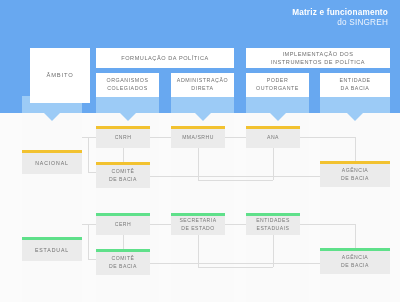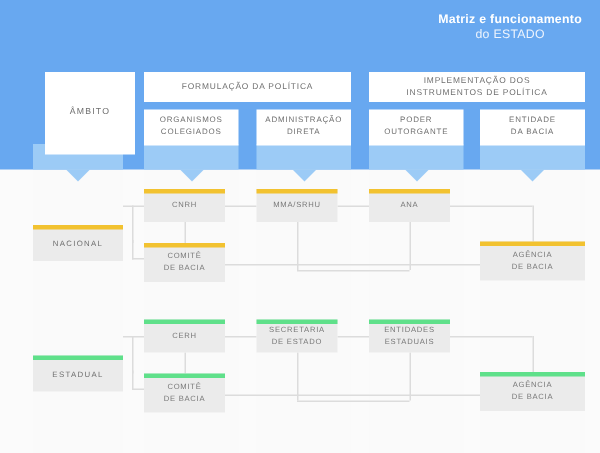--- a/index.html
+++ b/index.html
@@ -6,21 +6,21 @@
   body{
     width:400px;height:302px;
     background:#ffffff;
     font-family:"Liberation Sans", sans-serif;
     overflow:hidden;
   }
   #stage{position:relative;width:400px;height:302px;overflow:hidden;background:#fbfbfb;}
 
   
   .band{position:absolute;left:0;top:0;width:400px;height:113px;background:#68a8f0;}
-  .title-wrap{position:absolute;right:12px;top:8px;text-align:center;line-height:1.25;}
+  .title-wrap{position:absolute;right:12px;top:8px;text-align:right;line-height:1.25;}
   .title-main{font-size:8.2px;font-weight:bold;color:#ffffff;letter-spacing:.2px;}
   .title-sub{font-size:8.2px;font-weight:normal;color:#eef4fd;letter-spacing:.2px;}
 
   
   .pad{position:absolute;background:#9ccbf6;}
   .pad .notch{
     position:absolute;left:50%;top:100%;transform:translateX(-50%);
     width:0;height:0;border-left:8px solid transparent;border-right:8px solid transparent;
     border-top:8px solid #9ccbf6;
   }
@@ -63,21 +63,21 @@
   <div class="stripe" style="left:22px;width:60px;"></div>
   <div class="stripe" style="left:96px;width:63px;"></div>
   <div class="stripe" style="left:171px;width:63px;"></div>
   <div class="stripe" style="left:246px;width:63px;"></div>
   <div class="stripe" style="left:320px;width:70px;"></div>
 
   <div class="band"></div>
 
   <div class="title-wrap">
     <div class="title-main">Matriz e funcionamento</div>
-    <div class="title-sub">do ESTADO</div>
+    <div class="title-sub">do SINGREH</div>
   </div>
 
   <div class="pad" style="left:22px;top:96px;width:60px;height:17px;">
       <span class="notch"></span>
     </div>
   <div class="pad" style="left:96px;top:96px;width:63px;height:17px;">
       <span class="notch"></span>
     </div>
   <div class="pad" style="left:171px;top:96px;width:63px;height:17px;">
       <span class="notch"></span>

